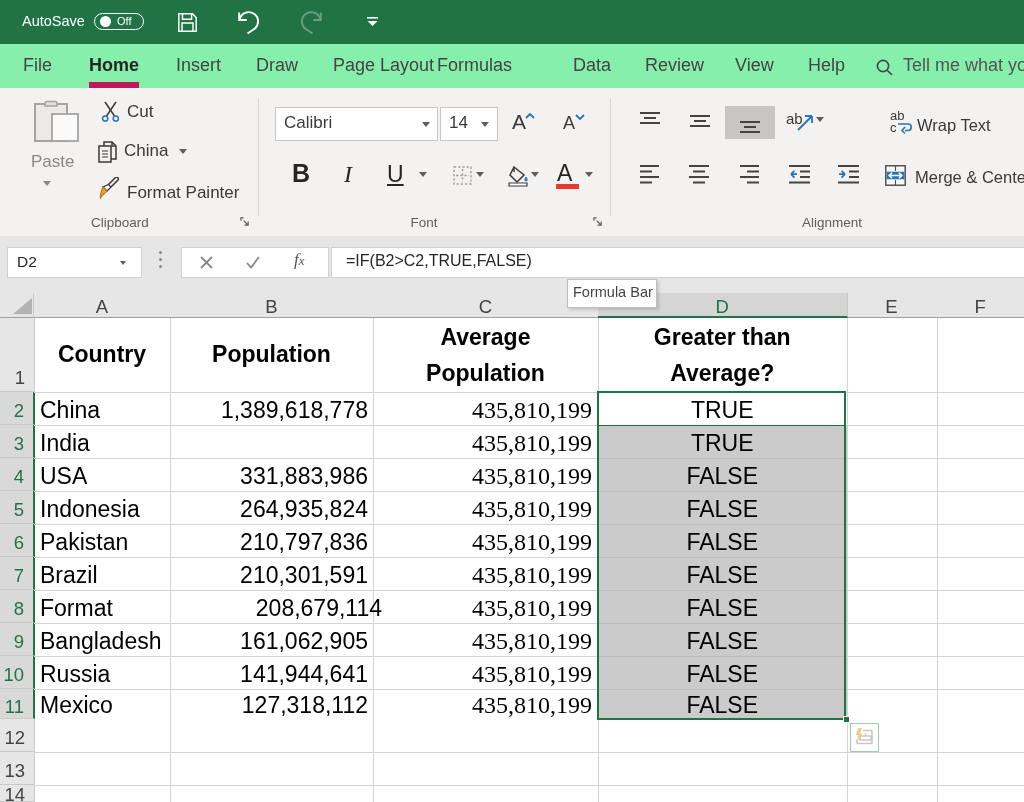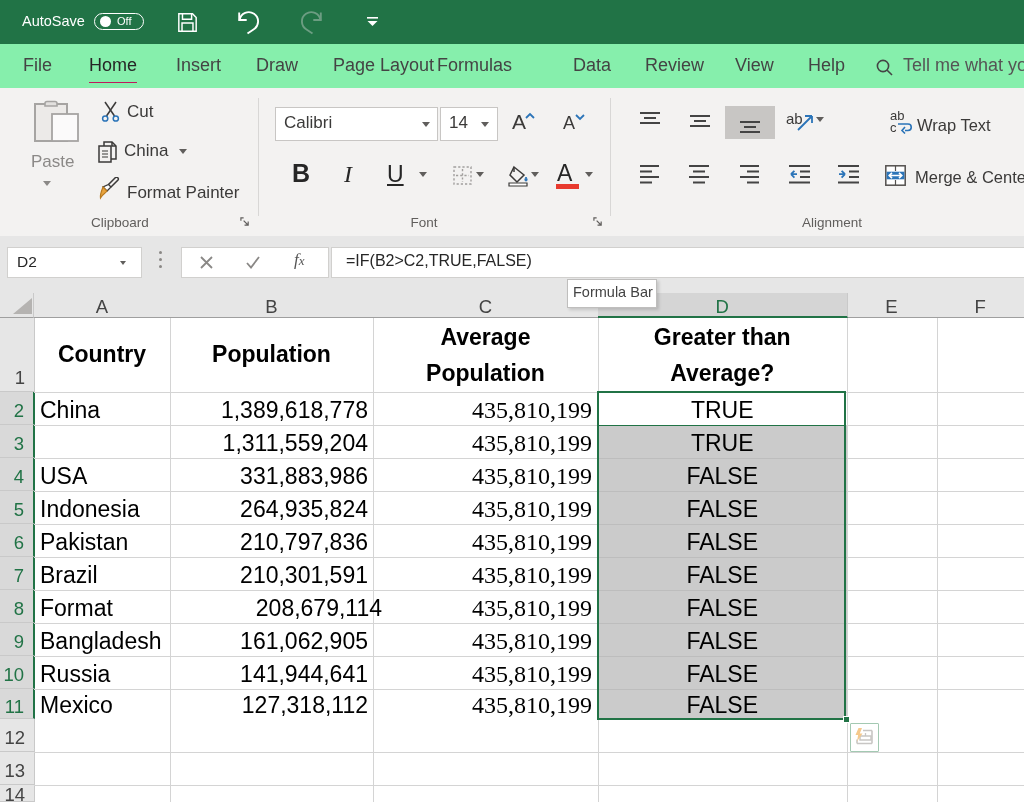--- a/index.html
+++ b/index.html
@@ -58,21 +58,21 @@
     <path d="M21.4 11 A 9.3 9.3 0 1 0 7.5 20.5 L13.5 24.5"></path>
   </svg>
 
   <svg class="abs" style="left:366px;top:17px" width="13" height="10" viewBox="0 0 13 10" fill="#fff">
     <rect x="1" y="0" width="11" height="1.6"></rect>
     <path d="M1.5 4 l5 5 l5 -5 z"></path>
   </svg>
 </div>
 <div class="abs" id="tabrow">
   <div class="tab" style="left:23px">File</div>
-  <div class="tab" style="left:89px;font-weight:normal;color:#262626;border-bottom:1px solid #be185d;padding-bottom:6px">Home</div>
+  <div class="tab" style="left:89px;font-weight:bold;color:#262626;border-bottom:7px solid #be185d;padding-bottom:6px">Home</div>
   <div class="tab" style="left:176px">Insert</div>
   <div class="tab" style="left:256px">Draw</div>
   <div class="tab" style="left:333px">Page Layout</div>
   <div class="tab" style="left:437px">Formulas</div>
   <div class="tab" style="left:573px">Data</div>
   <div class="tab" style="left:645px">Review</div>
   <div class="tab" style="left:735px">View</div>
   <div class="tab" style="left:808px">Help</div>
   <svg class="abs" style="left:875px;top:14px" width="19" height="19" viewBox="0 0 19 19" fill="none" stroke="#444" stroke-width="1.6">
     <circle cx="8" cy="8" r="5.6"></circle>
@@ -329,21 +329,21 @@
   <div class="abs" style="left:598px;top:362.5px;width:248.5px;height:1px;background:#bdbdbd"></div>
   <div class="abs" style="left:598px;top:395.5px;width:248.5px;height:1px;background:#bdbdbd"></div>
   <div class="cell" style="left:34px;top:25px;width:136px;height:73.5px;font-weight:bold;display:flex;align-items:center;justify-content:center">Country</div>
   <div class="cell" style="left:170px;top:25px;width:203px;height:73.5px;font-weight:bold;display:flex;align-items:center;justify-content:center">Population</div>
   <div class="cell" style="left:373px;top:25px;width:225px;height:73.5px;font-weight:bold;display:flex;align-items:center;justify-content:center;text-align:center;line-height:36px">Average<br>Population</div>
   <div class="cell" style="left:598px;top:25px;width:248.5px;height:73.5px;font-weight:bold;display:flex;align-items:center;justify-content:center;text-align:center;line-height:36px">Greater than<br>Average?</div>
   <div class="cell" style="left:40px;top:98.5px;width:130px;height:33.0px;line-height:36px">China</div>
   <div class="cell" style="left:170px;top:98.5px;width:198px;height:33.0px;line-height:36px;text-align:right">1,389,618,778</div>
   <div class="cell serif" style="left:373px;top:98.5px;width:219px;height:33.0px;line-height:36px;text-align:right;font-family:'Liberation Serif',serif;font-size:24px">435,810,199</div>
   <div class="cell" style="left:598px;top:98.5px;width:248.5px;height:33.0px;line-height:36px;text-align:center">TRUE</div>
-  <div class="cell" style="left:170px;top:131.5px;width:198px;height:33.0px;line-height:36px;text-align:right">1,311,559,204</div>
+  <div class="cell" style="left:40px;top:131.5px;width:130px;height:33.0px;line-height:36px">India</div>
   <div class="cell serif" style="left:373px;top:131.5px;width:219px;height:33.0px;line-height:36px;text-align:right;font-family:'Liberation Serif',serif;font-size:24px">435,810,199</div>
   <div class="cell" style="left:598px;top:131.5px;width:248.5px;height:33.0px;line-height:36px;text-align:center">TRUE</div>
   <div class="cell" style="left:40px;top:164.5px;width:130px;height:33.0px;line-height:36px">USA</div>
   <div class="cell" style="left:170px;top:164.5px;width:198px;height:33.0px;line-height:36px;text-align:right">331,883,986</div>
   <div class="cell serif" style="left:373px;top:164.5px;width:219px;height:33.0px;line-height:36px;text-align:right;font-family:'Liberation Serif',serif;font-size:24px">435,810,199</div>
   <div class="cell" style="left:598px;top:164.5px;width:248.5px;height:33.0px;line-height:36px;text-align:center">FALSE</div>
   <div class="cell" style="left:40px;top:197.5px;width:130px;height:33.0px;line-height:36px">Indonesia</div>
   <div class="cell" style="left:170px;top:197.5px;width:198px;height:33.0px;line-height:36px;text-align:right">264,935,824</div>
   <div class="cell serif" style="left:373px;top:197.5px;width:219px;height:33.0px;line-height:36px;text-align:right;font-family:'Liberation Serif',serif;font-size:24px">435,810,199</div>
   <div class="cell" style="left:598px;top:197.5px;width:248.5px;height:33.0px;line-height:36px;text-align:center">FALSE</div>

